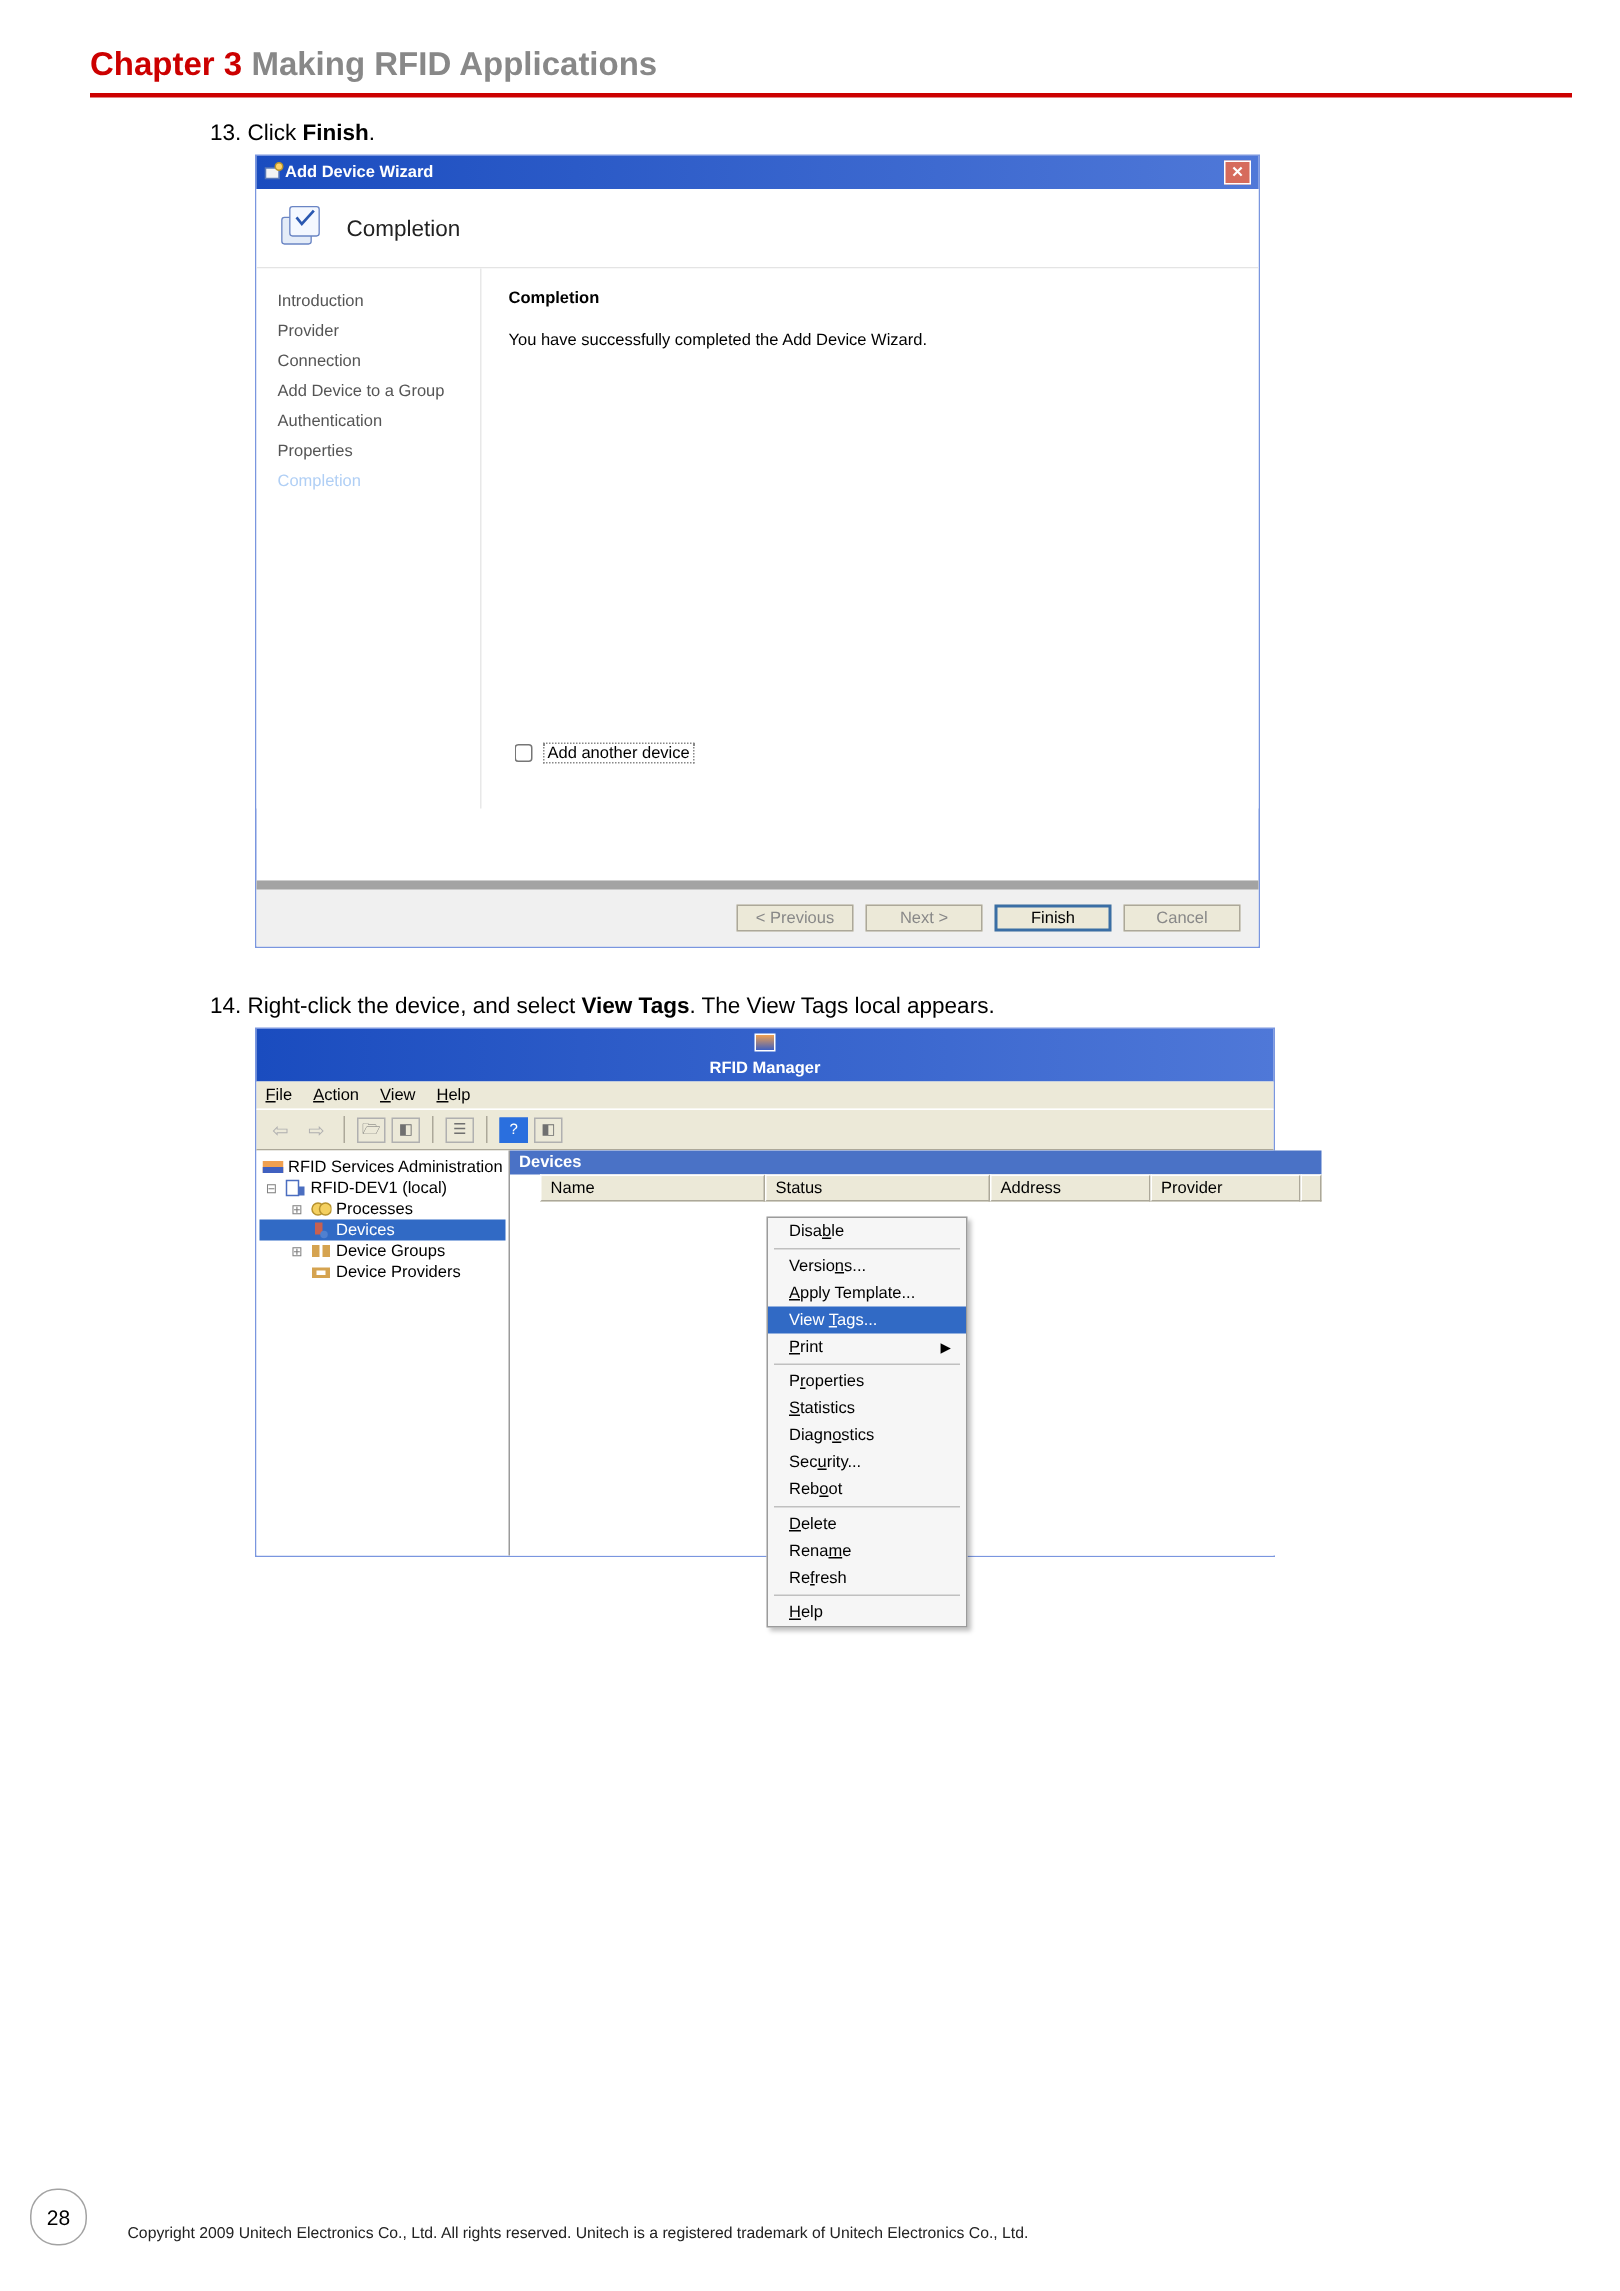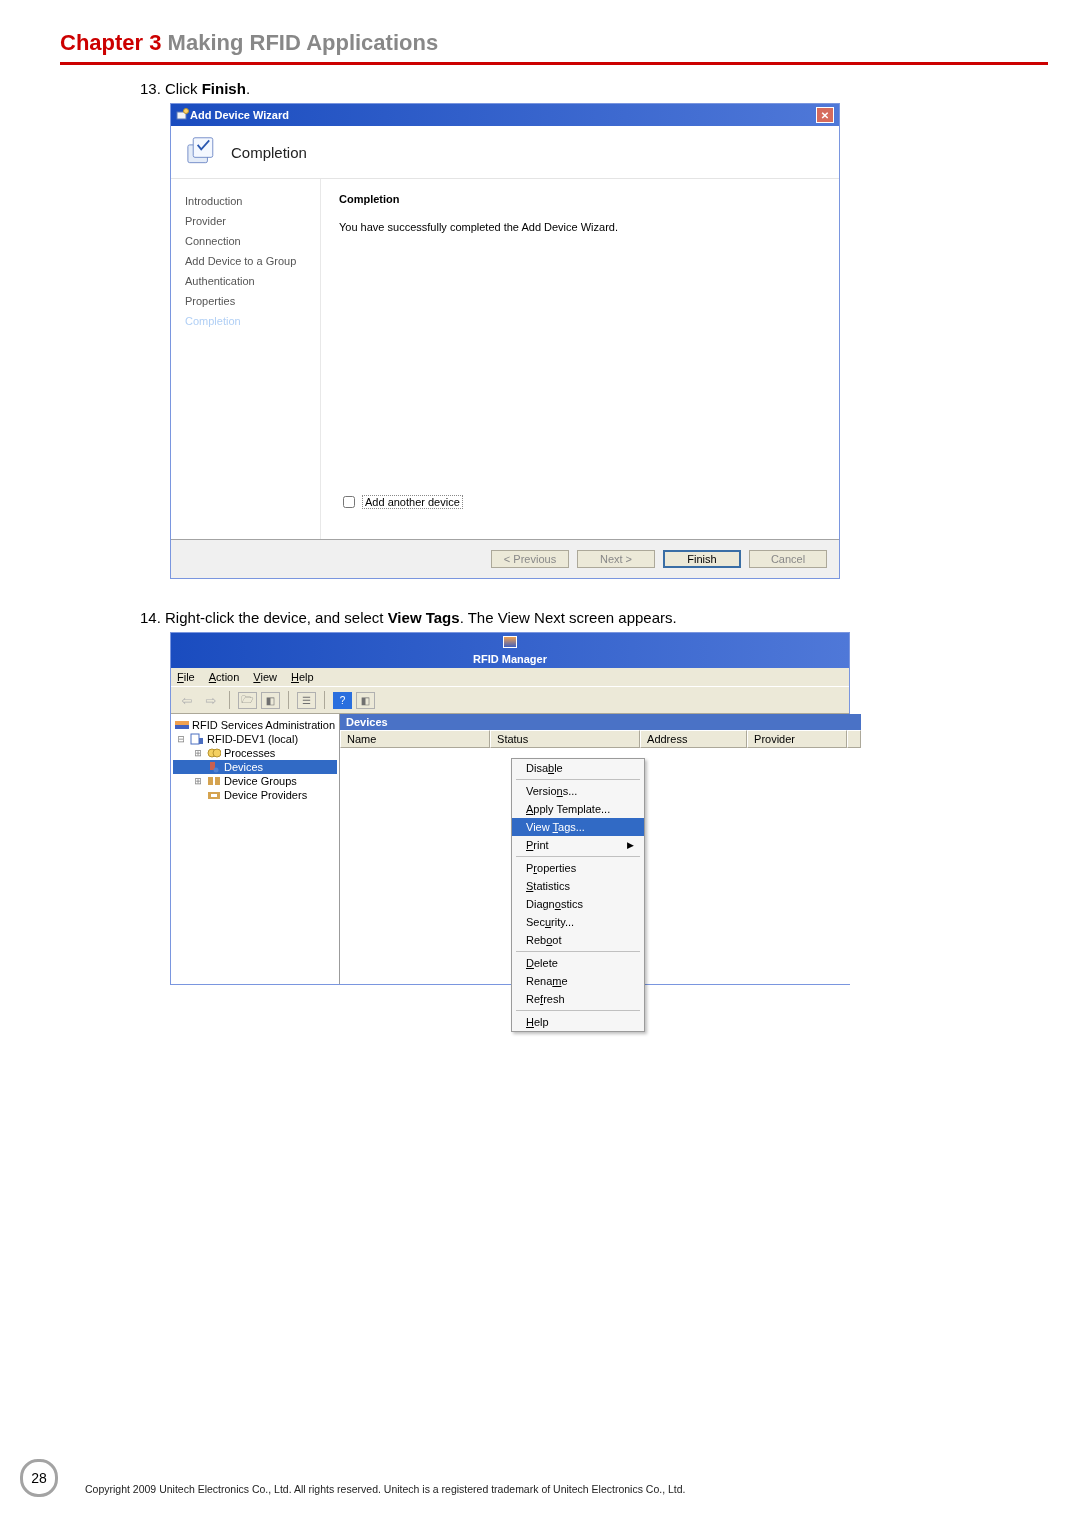--- a/index.html
+++ b/index.html
@@ -106,25 +106,26 @@
     font-size: 11px;
     display: flex;
     align-items: center;
     gap: 4px;
     margin-bottom: 14px;
   }
   .dlg-main .checkbox-row input { width: 12px; height: 12px; }
   .dotted { border: 1px dotted #888; padding: 0 2px; }
   .dlg-buttons {
     background: #f0f0f0;
-    border-top: 1px solid #a3a3a3;
+    border-top: 6px solid #a3a3a3;
     padding: 10px 12px;
     display: flex;
     justify-content: flex-end;
     gap: 8px;
+    margin-top: 48px;
   }
   .dlg-buttons button {
     font-size: 11px;
     padding: 2px 8px;
     min-width: 78px;
     background: #ece9d8;
     border: 1px solid #aca899;
     color: #888;
     font-family: Tahoma, sans-serif;
   }
@@ -214,20 +215,21 @@
   .panel-title {
     background: #4a72c6;
     color: #fff;
     font-weight: bold;
     padding: 2px 6px;
     width: 100%;
   }
   .list-header {
     display: flex;
     background: #ece9d8;
+    margin-left: 20px;
   }
   .list-header .col {
     border: 1px solid #fff;
     border-right-color: #aca899;
     border-bottom-color: #aca899;
     padding: 2px 6px;
     font-size: 11px;
   }
   .col-name { width: 150px; }
   .col-status { width: 150px; }
@@ -276,21 +278,21 @@
     height: 1px; background: #c0c0c0; margin: 2px 4px;
   }
   .ctx-item .arrow { font-size: 9px; }
 
   
   .page-number {
     position: absolute;
     left: 20px;
     bottom: 30px;
     width: 38px; height: 38px;
-    border: 3px solid #a3a3a3;
+    border: 1px solid #a3a3a3;
     border-radius: 18px;
     display: flex; align-items: center; justify-content: center;
     font-size: 14px;
   }
   .footer-text {
     position: absolute;
     left: 85px;
     bottom: 32px;
     font-size: 10.5px;
     color: #222;
@@ -358,21 +360,21 @@
       <div class="dlg-buttons">
         <button disabled="">&lt; Previous</button>
         <button disabled="">Next &gt;</button>
         <button class="enabled">Finish</button>
         <button disabled="">Cancel</button>
       </div>
     </div>
 
     <div class="step">
       <span>14.</span>
-      <span>Right-click the device, and select </span><b>View Tags</b><span>. The View Next screen appears.</span>
+      <span>Right-click the device, and select </span><b>View Tags</b><span>. The View Tags local appears.</span>
     </div>
 
     <div class="win">
       <div class="win-titlebar">
         <span class="logo-tiny"></span>
         <span>RFID Manager</span>
       </div>
       <div class="win-menubar">
         <span><u>F</u>ile</span>
         <span><u>A</u>ction</span>

